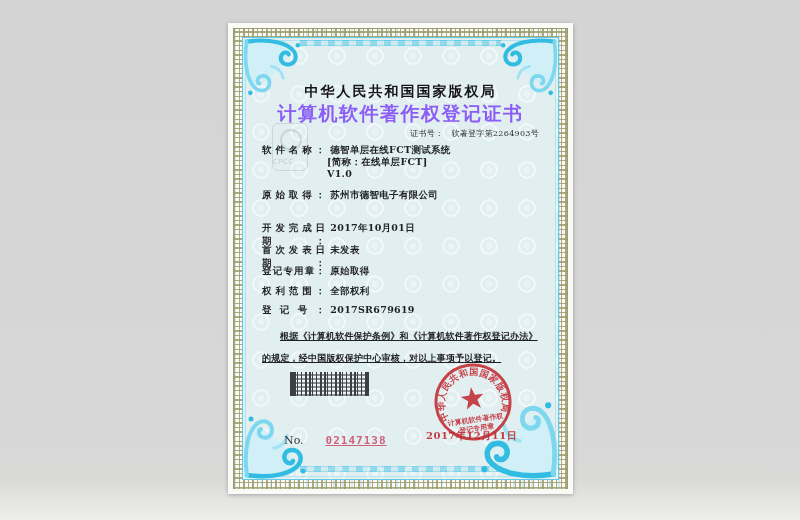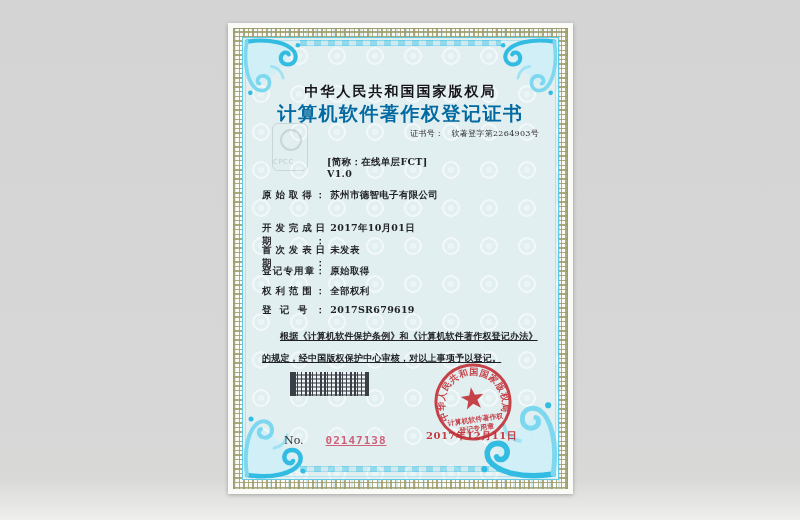--- a/index.html
+++ b/index.html
@@ -37,21 +37,21 @@
     border-top:1px solid rgba(70,195,228,.35);border-bottom:1px solid rgba(70,195,228,.35);}
   .band.top{top:17px}.band.bottom{bottom:22px}
   .flourish{position:absolute;width:64px;height:64px;}
   .fl-tl{left:15px;top:15px;}
   .fl-tr{right:15px;top:15px;transform:scaleX(-1);}
   .fl-bl{left:15px;bottom:15px;transform:scaleY(-1);width:70px;height:70px;}
   .fl-br{right:15px;bottom:15px;transform:scale(-1,-1);width:86px;height:86px;}
   .authority{position:absolute;left:0;right:0;top:60px;text-align:center;
     font-size:14px;font-weight:bold;letter-spacing:2px;color:#14141a;}
   .cert-title{position:absolute;left:0;right:0;top:78px;text-align:center;
-    font-size:19px;font-weight:bold;letter-spacing:1.5px;color:#0369a1;}
+    font-size:19px;font-weight:bold;letter-spacing:1.5px;color:#8b5cf6;}
   .certno{position:absolute;right:34px;top:105px;font-size:8px;color:#2e2e36;letter-spacing:.3px;}
   .certno .gap{display:inline-block;width:8px;}
   .row{position:absolute;left:34px;right:26px;font-size:9.5px;color:#1f2026;font-weight:bold;}
   .lbl{display:inline-block;width:63px;text-align:justify;text-align-last:justify;vertical-align:top;}
   .val{display:inline-block;margin-left:2px;letter-spacing:.3px;}
   .subline{position:absolute;left:99px;font-size:9.5px;color:#1f2026;font-weight:bold;letter-spacing:.3px;}
   .statement{position:absolute;left:34px;right:28px;top:303px;font-size:9px;line-height:21.5px;
     color:#1f2026;font-weight:bold;text-indent:2em;letter-spacing:.2px;text-decoration:underline;}
   .barcode{position:absolute;left:62px;top:349px;width:72px;height:24px;
     border-left:4px solid #3a3e47;border-right:3px solid #3a3e47;
@@ -116,20 +116,24 @@
       <div class="wm-circle"></div>
       <div class="wm-text">CPCC</div>
     </div>
 
     <div class="authority">中华人民共和国国家版权局</div>
     <div class="cert-title">计算机软件著作权登记证书</div>
     <div class="certno">
       <span>证书号：</span><span class="gap"></span><span>软著登字第2264903号</span>
     </div>
 
+    <div class="row" style="top:121px">
+      <span class="lbl">软件名称：</span>
+      <span class="val">德智单层在线FCT测试系统</span>
+    </div>
     <div class="subline" style="top:133px">[简称：在线单层FCT]</div>
     <div class="subline" style="top:145px">V1.0</div>
 
     <div class="row" style="top:166px">
       <span class="lbl">原始取得：</span>
       <span class="val">苏州市德智电子有限公司</span>
     </div>
 
     <div class="row" style="top:199px">
       <span class="lbl">开发完成日期：</span>

